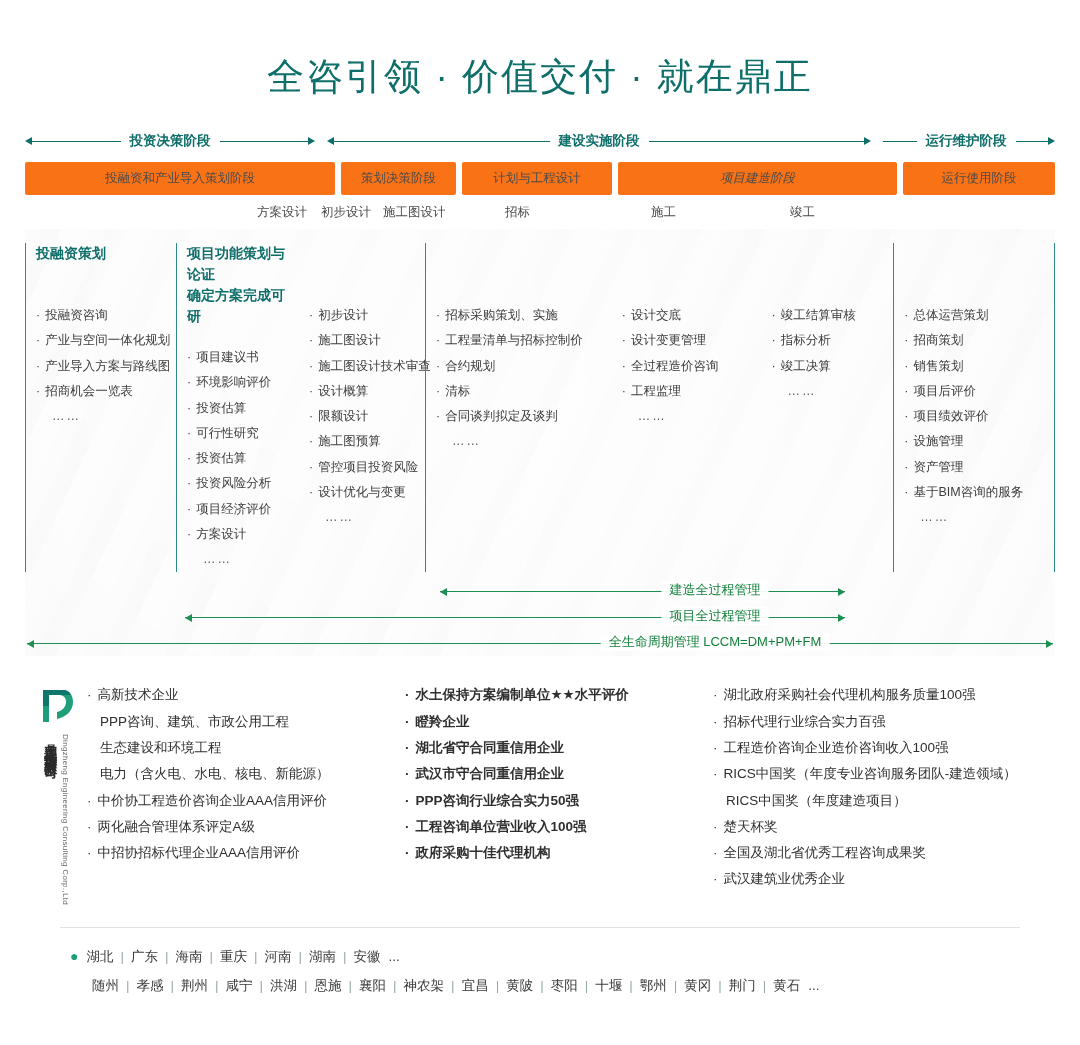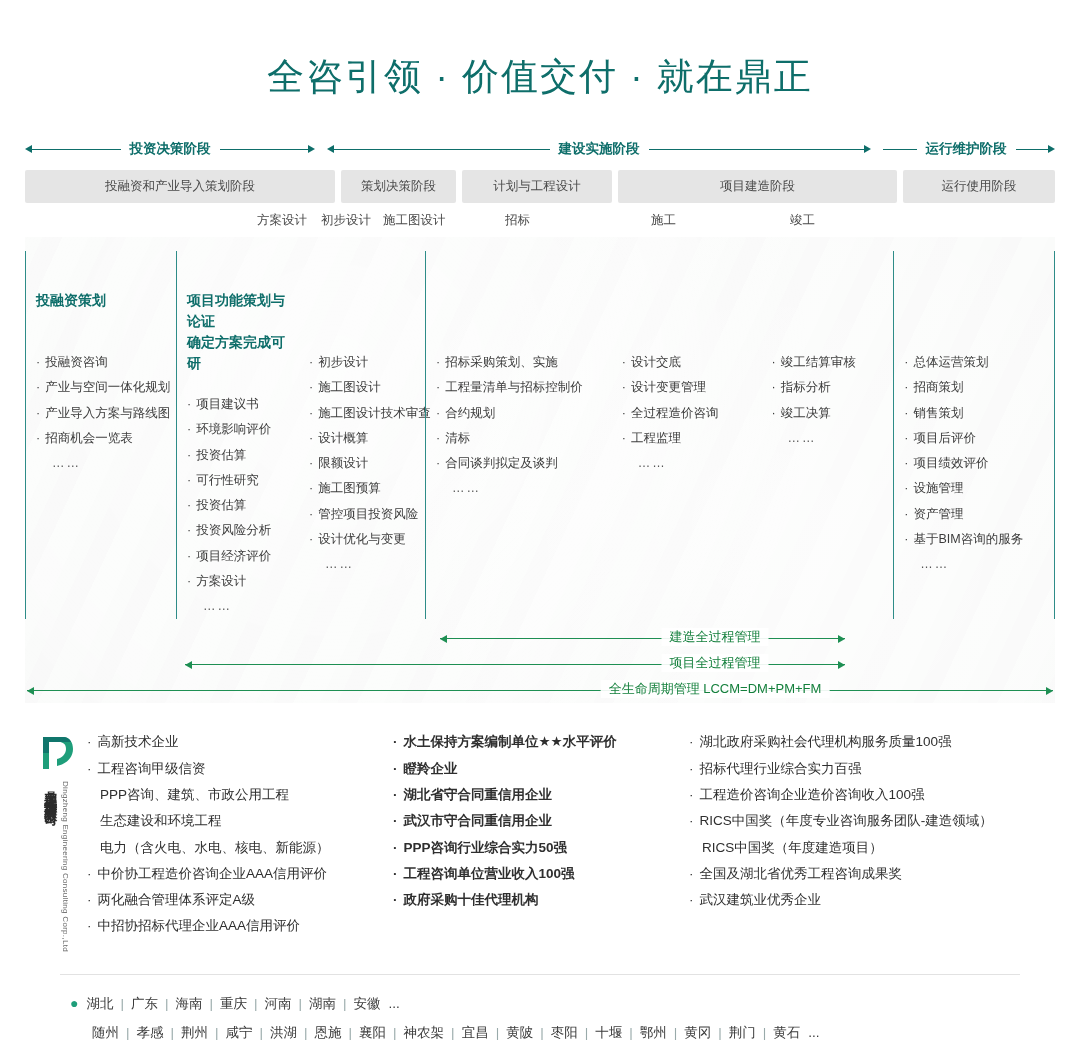--- a/index.html
+++ b/index.html
@@ -26,21 +26,21 @@
     color: #0e6e6a;
     letter-spacing: 2px;
     padding-top: 52px;
     padding-bottom: 10px;
   }
 
   
   .phase-row {
     display: flex;
     align-items: center;
-    margin: 28px 25px 0 25px;
+    margin: 20px 25px 0 25px;
     gap: 12px;
   }
   .phase-arrow {
     display: flex;
     align-items: center;
     color: #0e6e6a;
     font-weight: bold;
     font-size: 13.5px;
     white-space: nowrap;
   }
@@ -74,34 +74,34 @@
   .pr-3 { width: 172px; }
 
   
   .stage-row {
     display: flex;
     margin: 12px 25px 0 25px;
     gap: 6px;
     align-items: stretch;
   }
   .stage-box {
-    background: #e5e5e5;
+    background: #f97316;
     color: #4a4a4a;
     font-size: 12.5px;
     height: 33px;
     display: flex;
     align-items: center;
     justify-content: center;
     border-radius: 2px;
     white-space: nowrap;
   }
   .sb-1 { width: 310px; }
   .sb-2 { width: 115px; }
   .sb-3 { width: 150px; }
-  .sb-4 { flex: 1 1 auto; }
+  .sb-4 { flex: 1 1 auto; font-style: italic; }
   .sb-5 { width: 152px; }
 
   
   .substage-row {
     position: relative;
     margin: 0 25px;
     height: 34px;
   }
   .substage {
     position: absolute;
@@ -141,21 +141,20 @@
     padding-top: 14px;
   }
   .vdiv {
     width: 1px;
     background: #2e8c88;
     align-self: stretch;
     margin: 0 0;
   }
   .col {
     padding: 0 10px;
-    margin-top: 39px;
   }
 
   .col-head {
     color: #0e6e6a;
     font-weight: bold;
     font-size: 14px;
     line-height: 1.5;
     margin-bottom: 18px;
   }
   .col-head .blank { visibility: hidden; }
@@ -267,21 +266,21 @@
     color: #6a6a6a;
     letter-spacing: 0.3px;
     margin-left: 3px;
     white-space: nowrap;
   }
   .vwrap { display: flex; }
 
   .qual-cols {
     display: flex;
     flex: 1 1 auto;
-    gap: 6px;
+    gap: 18px;
   }
   .qcol { flex: 1 1 0; }
   .qcol.q1 { flex: 0 0 300px; }
   .qcol.q2 { flex: 0 0 290px; font-weight: bold; }
   .qcol.q3 { flex: 1 1 auto; }
   ul.qlist { list-style: none; margin: 0; padding: 0; }
   ul.qlist > li {
     font-size: 13.5px;
     color: #2f2f2f;
     line-height: 1.95;
@@ -516,21 +515,20 @@
       <div class="vwrap">
         <div class="vtext">鼎正工程咨询股份有限公司</div>
         <div class="vtext-en">Dingzheng Engineering Consulting Corp.,Ltd</div>
       </div>
     </div>
 
     <div class="qual-cols">
       <div class="qcol q1">
         <ul class="qlist">
           <li class="bulleted">高新技术企业</li>
-          <li class="bulleted">工程咨询甲级信资</li>
           <li class="sub">PPP咨询、建筑、市政公用工程</li>
           <li class="sub">生态建设和环境工程</li>
           <li class="sub">电力（含火电、水电、核电、新能源）</li>
           <li class="bulleted">中价协工程造价咨询企业AAA信用评价</li>
           <li class="bulleted">两化融合管理体系评定A级</li>
           <li class="bulleted">中招协招标代理企业AAA信用评价</li>
         </ul>
       </div>
       <div class="qcol q2">
         <ul class="qlist">
@@ -543,20 +541,21 @@
           <li class="bulleted">政府采购十佳代理机构</li>
         </ul>
       </div>
       <div class="qcol q3">
         <ul class="qlist">
           <li class="bulleted">湖北政府采购社会代理机构服务质量100强</li>
           <li class="bulleted">招标代理行业综合实力百强</li>
           <li class="bulleted">工程造价咨询企业造价咨询收入100强</li>
           <li class="bulleted">RICS中国奖（年度专业咨询服务团队-建造领域）</li>
           <li class="sub">RICS中国奖（年度建造项目）</li>
+          <li class="bulleted">楚天杯奖</li>
           <li class="bulleted">全国及湖北省优秀工程咨询成果奖</li>
           <li class="bulleted">武汉建筑业优秀企业</li>
         </ul>
       </div>
     </div>
   </div>
 
   <div class="divider"></div>
 
   <div class="footer">

